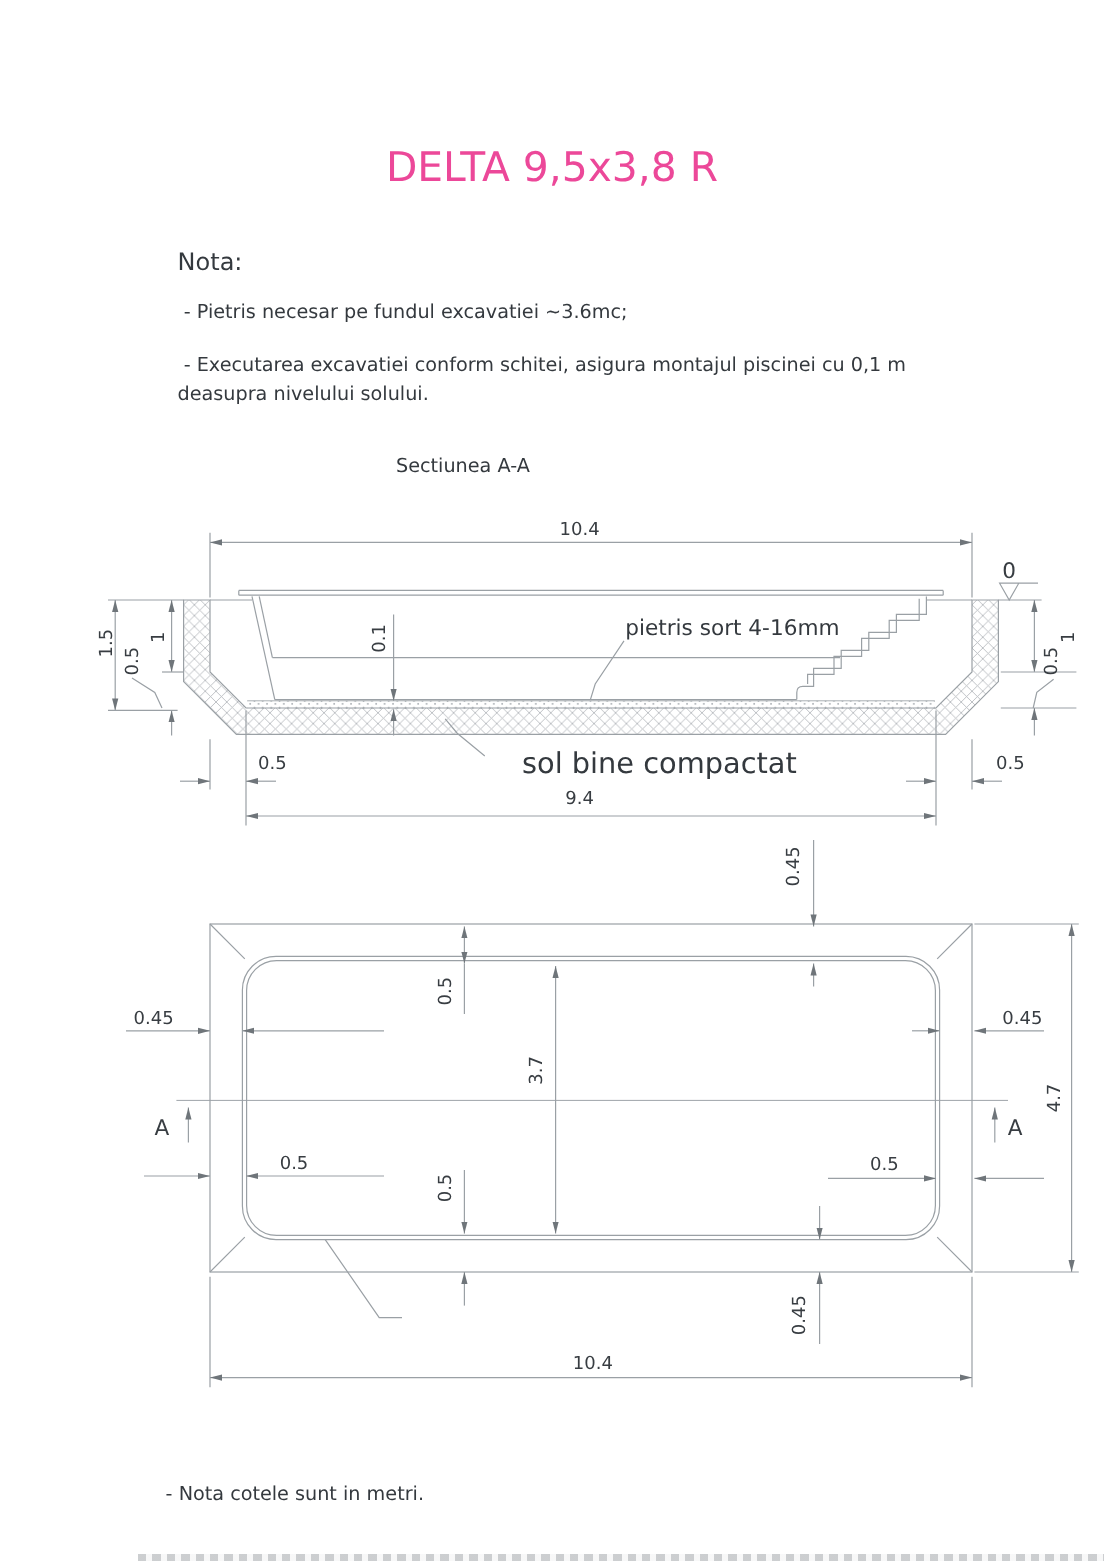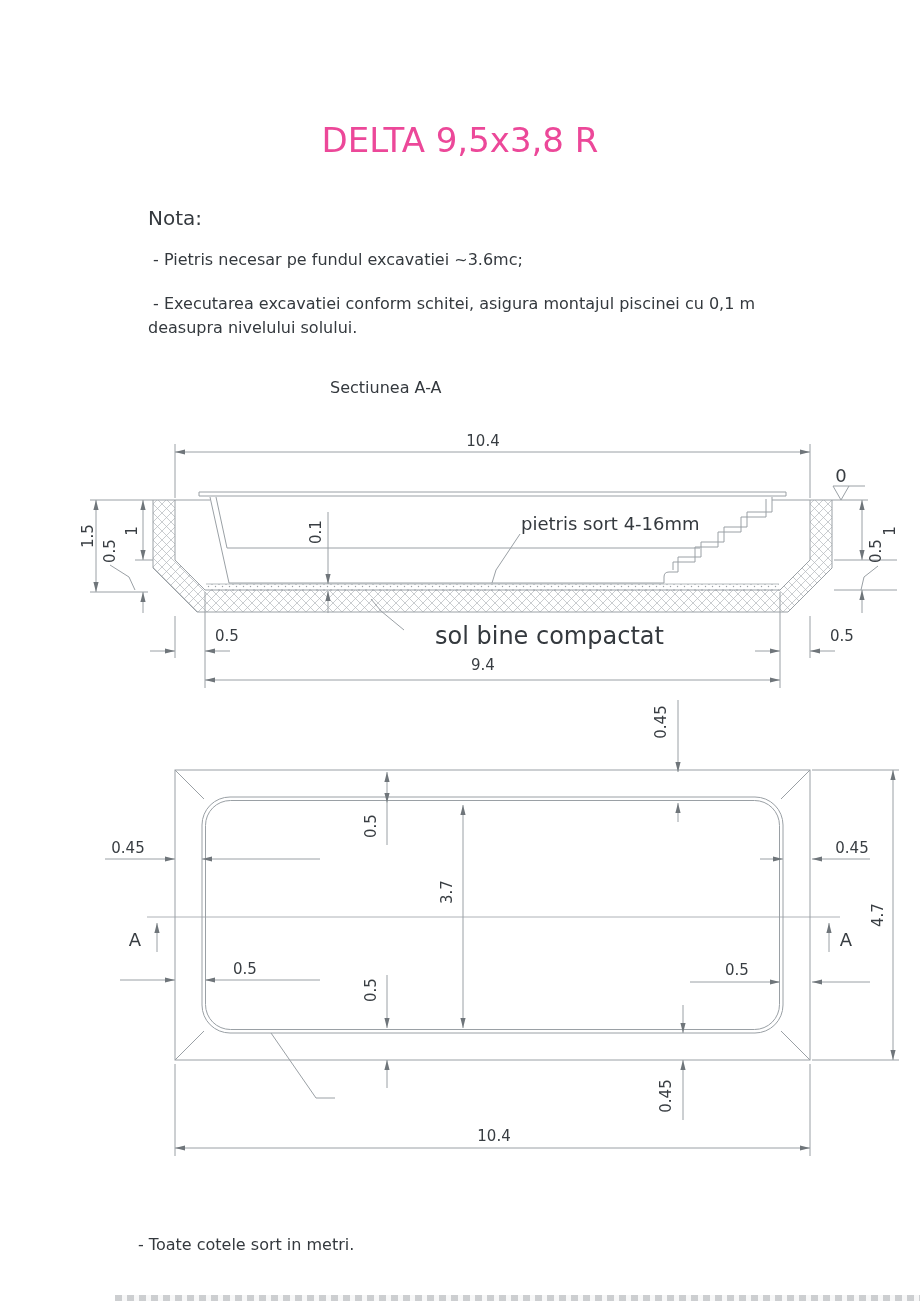--- a/index.html
+++ b/index.html
@@ -31,21 +31,21 @@
   <div class="abs nota-line" style="top:250px"> - Pietris necesar pe fundul excavatiei ~3.6mc;</div>
   <div class="abs nota-line" style="top:294px"> - Executarea excavatiei conform schitei, asigura montajul piscinei cu 0,1 m</div>
   <div class="abs nota-line" style="top:318px">deasupra nivelului solului.</div>
 
   <div id="section-label" class="abs">Sectiunea A-A</div>
 
   <div id="gravel-label" class="abs">pietris sort 4-16mm</div>
   <div id="soil-label" class="abs">sol bine compactat</div>
 
 
-  <div id="footer-note" class="abs">- Toate cotele sort in metri.</div>
+  <div id="footer-note" class="abs">- Nota cotele sunt in metri.</div>
 
   <div id="bottom-remnant" class="abs"></div>
 
   <svg width="920" height="1301" viewBox="0 0 920 1301">
     <defs>
       <pattern id="xh" width="9" height="9" patternUnits="userSpaceOnUse">
         <path d="M0,9 L9,0 M0,0 L9,9" stroke="#b3b7bb" stroke-width="0.7" fill="none"></path>
       </pattern>
       <pattern id="dots" width="7" height="6" patternUnits="userSpaceOnUse">
         <circle cx="2" cy="2" r="0.8" fill="#9aa0a5"></circle>

